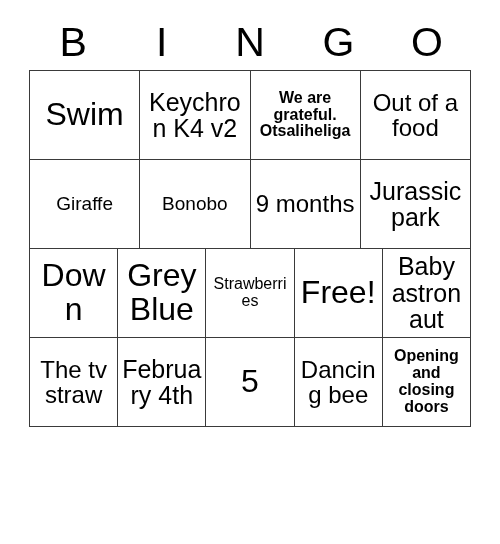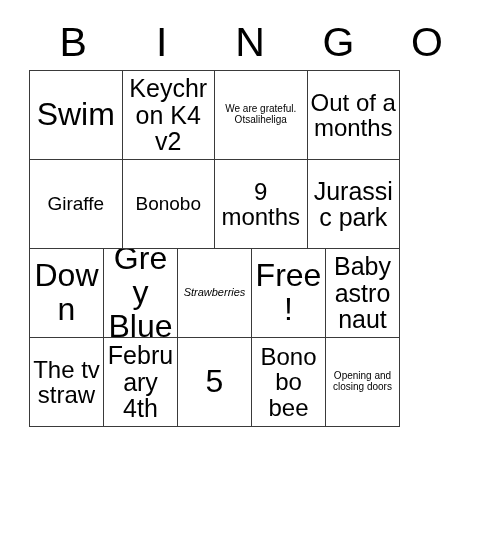--- a/index.html
+++ b/index.html
@@ -36,21 +36,21 @@
     font-size: 41px;
     line-height: 1;
     font-weight: 400;
     letter-spacing: 0;
     color: #000000;
     user-select: none;
   }
 
   
   #bingo-grid {
-    width: 371px;
+    width: 442px;
     border-top: 1.5px solid #3a3a3a;
     border-left: 1.5px solid #3a3a3a;
     box-sizing: border-box;
   }
   .bingo-row {
     display: flex;
     width: 100%;
   }
   .bingo-cell {
     flex: 1 1 0;
@@ -72,22 +72,22 @@
     width: 100%;
     line-height: 1.06;
     word-wrap: break-word;
   }
 
   
   .fs-xxl .cell-text { font-size: 32px; }
   .fs-xl  .cell-text { font-size: 19px; }
   .fs-lg  .cell-text { font-size: 24px; }
   .fs-md  .cell-text { font-size: 25px; }
-  .fs-xs  .cell-text { font-size: 10px; }
-  .fs-xxs .cell-text { font-size: 11px; font-style: italic; }
+  .fs-xs  .cell-text { font-size: 16px; font-weight: bold; }
+  .fs-xxs .cell-text { font-size: 16px; }
 </style>
 </head>
 <body>
 
 <div id="bingo-card">
 
   <div id="bingo-header">
     <div class="header-letter">B</div>
     <div class="header-letter">I</div>
     <div class="header-letter">N</div>
@@ -101,21 +101,21 @@
       <div class="bingo-cell fs-xxl">
           <span class="cell-text">Swim</span>
         </div>
       <div class="bingo-cell fs-md">
           <span class="cell-text">Keychron K4 v2</span>
         </div>
       <div class="bingo-cell fs-xs">
           <span class="cell-text">We are grateful. Otsaliheliga</span>
         </div>
       <div class="bingo-cell fs-lg">
-          <span class="cell-text">Out of a months</span>
+          <span class="cell-text">Out of a food</span>
         </div>
     </div>
 
     <div class="bingo-row">
       <div class="bingo-cell fs-xl">
           <span class="cell-text">Giraffe</span>
         </div>
       <div class="bingo-cell fs-xl">
           <span class="cell-text">Bonobo</span>
         </div>
@@ -150,21 +150,21 @@
       <div class="bingo-cell fs-lg">
           <span class="cell-text">The tv straw</span>
         </div>
       <div class="bingo-cell fs-md">
           <span class="cell-text">February 4th</span>
         </div>
       <div class="bingo-cell fs-xxl">
           <span class="cell-text">5</span>
         </div>
       <div class="bingo-cell fs-lg">
-          <span class="cell-text">Bonobo bee</span>
+          <span class="cell-text">Dancing bee</span>
         </div>
       <div class="bingo-cell fs-xs">
           <span class="cell-text">Opening and closing doors</span>
         </div>
     </div>
 
   </div>
 </div>
 
 </body></html>

